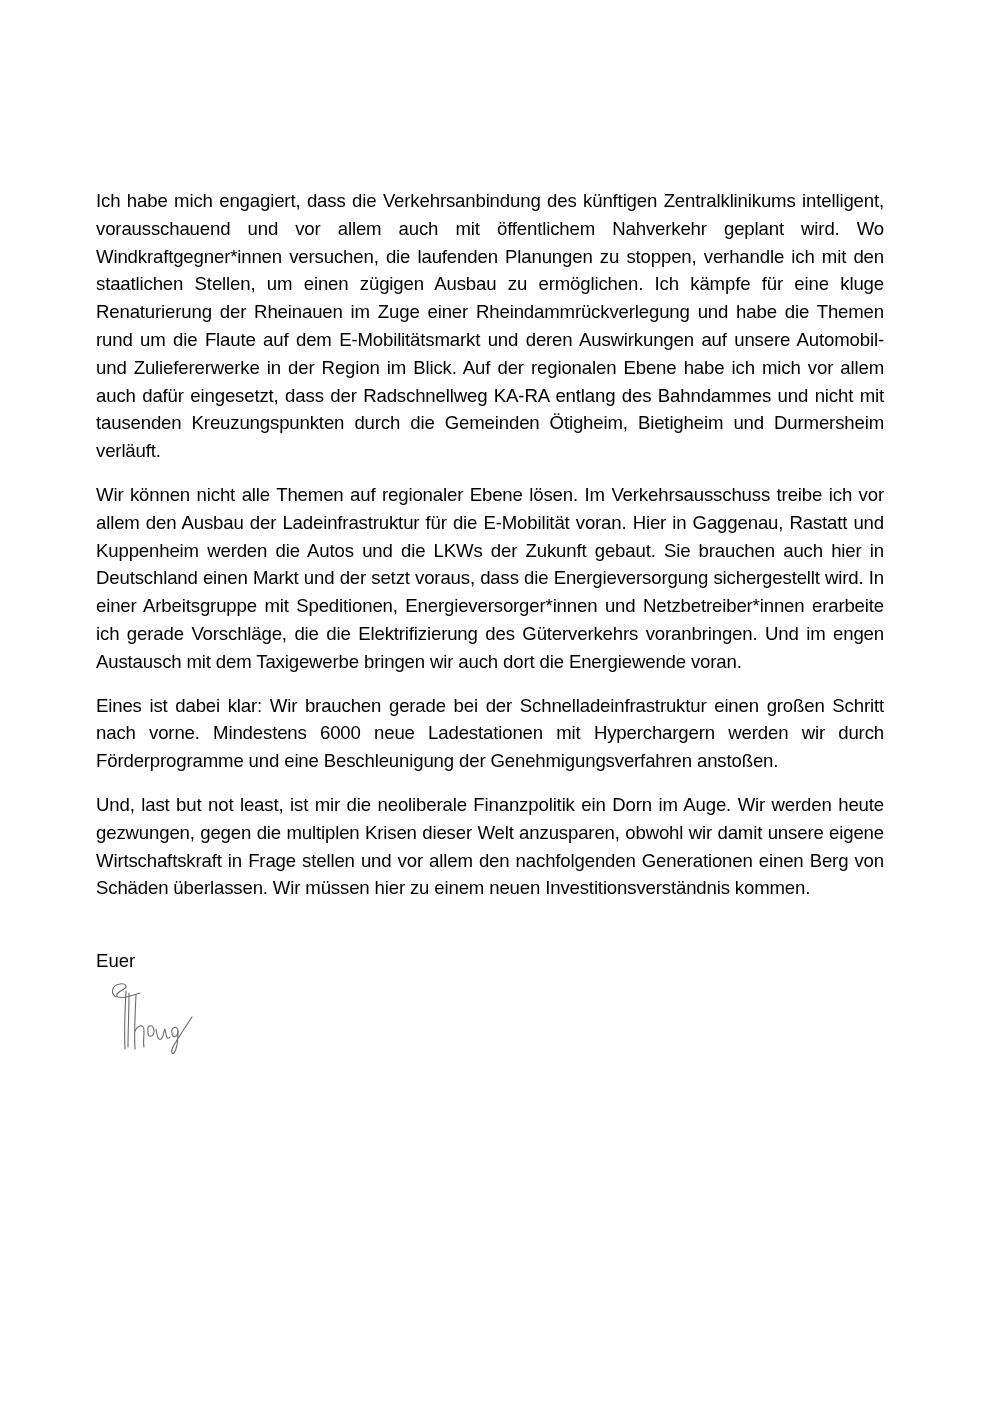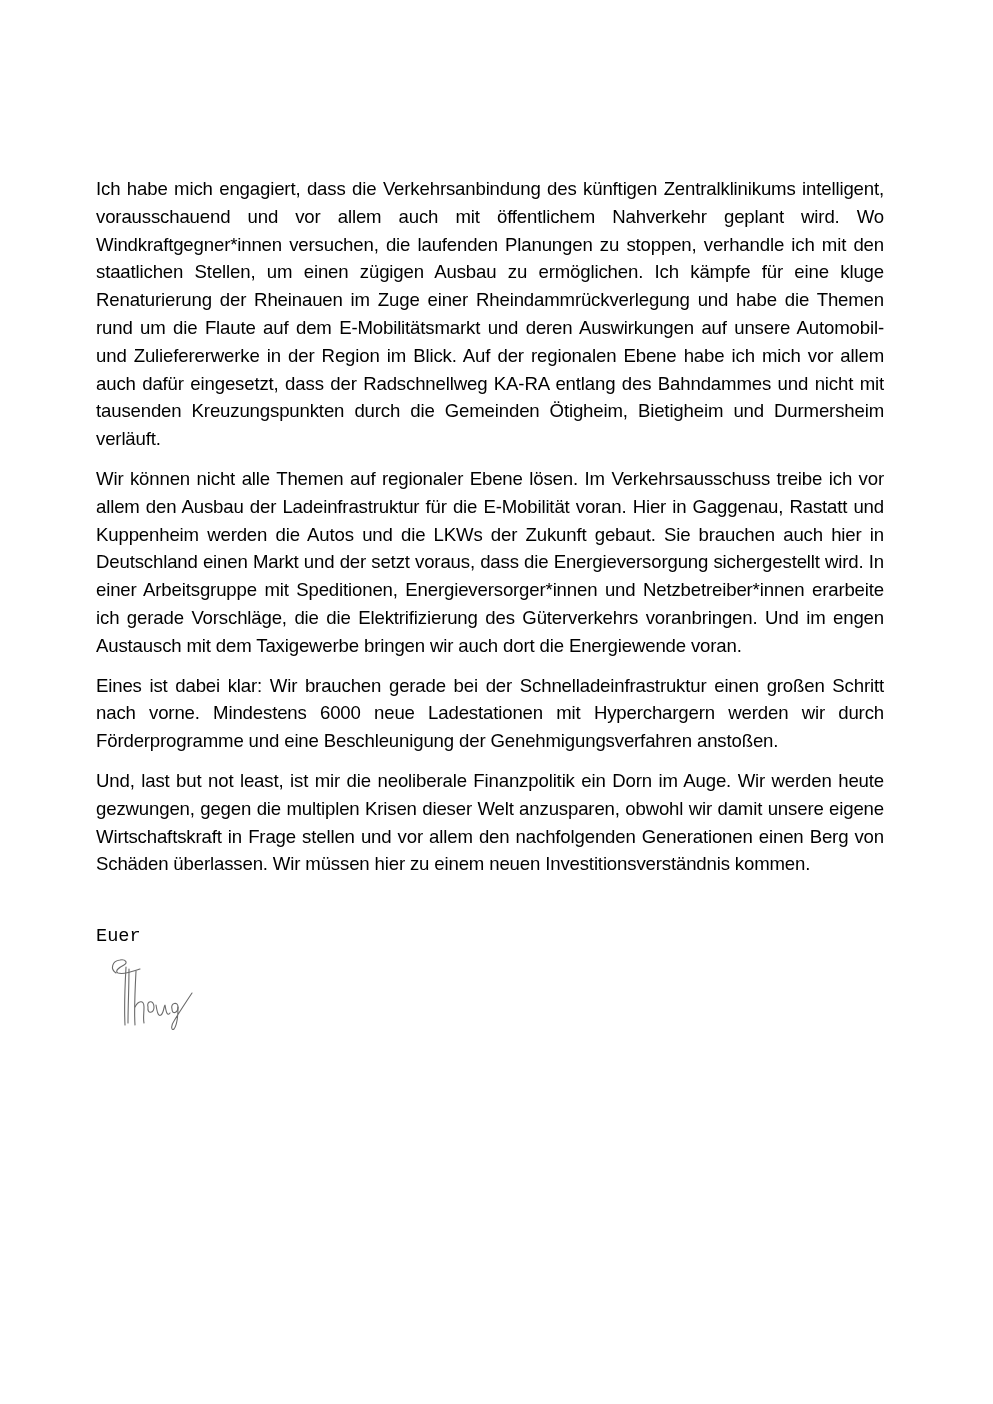--- a/index.html
+++ b/index.html
@@ -15,32 +15,31 @@
       font-family: "Liberation Sans", "DejaVu Sans", sans-serif;
       color: #000000;
     }
     .page {
       position: absolute;
       left: 96px;
       top: 171px;
       width: 788px;
     }
     .para {
-      margin: 4px 0 12px 0;
+      margin: 16px 0 12px 0;
       font-size: 18.6px;
       line-height: 27.8px;
       text-align: justify;
       letter-spacing: -0.15px;
       word-spacing: 0px;
     }
     .closing {
       margin-top: 45px;
       font-size: 18.6px;
       line-height: 27.8px;
-      font-family: Liberation Mono, monospace;
     }
     .signature {
       margin-top: 4px;
       margin-left: 8px;
       width: 110px;
       height: 80px;
     }
     .signature svg {
       width: 110px;
       height: 80px;

